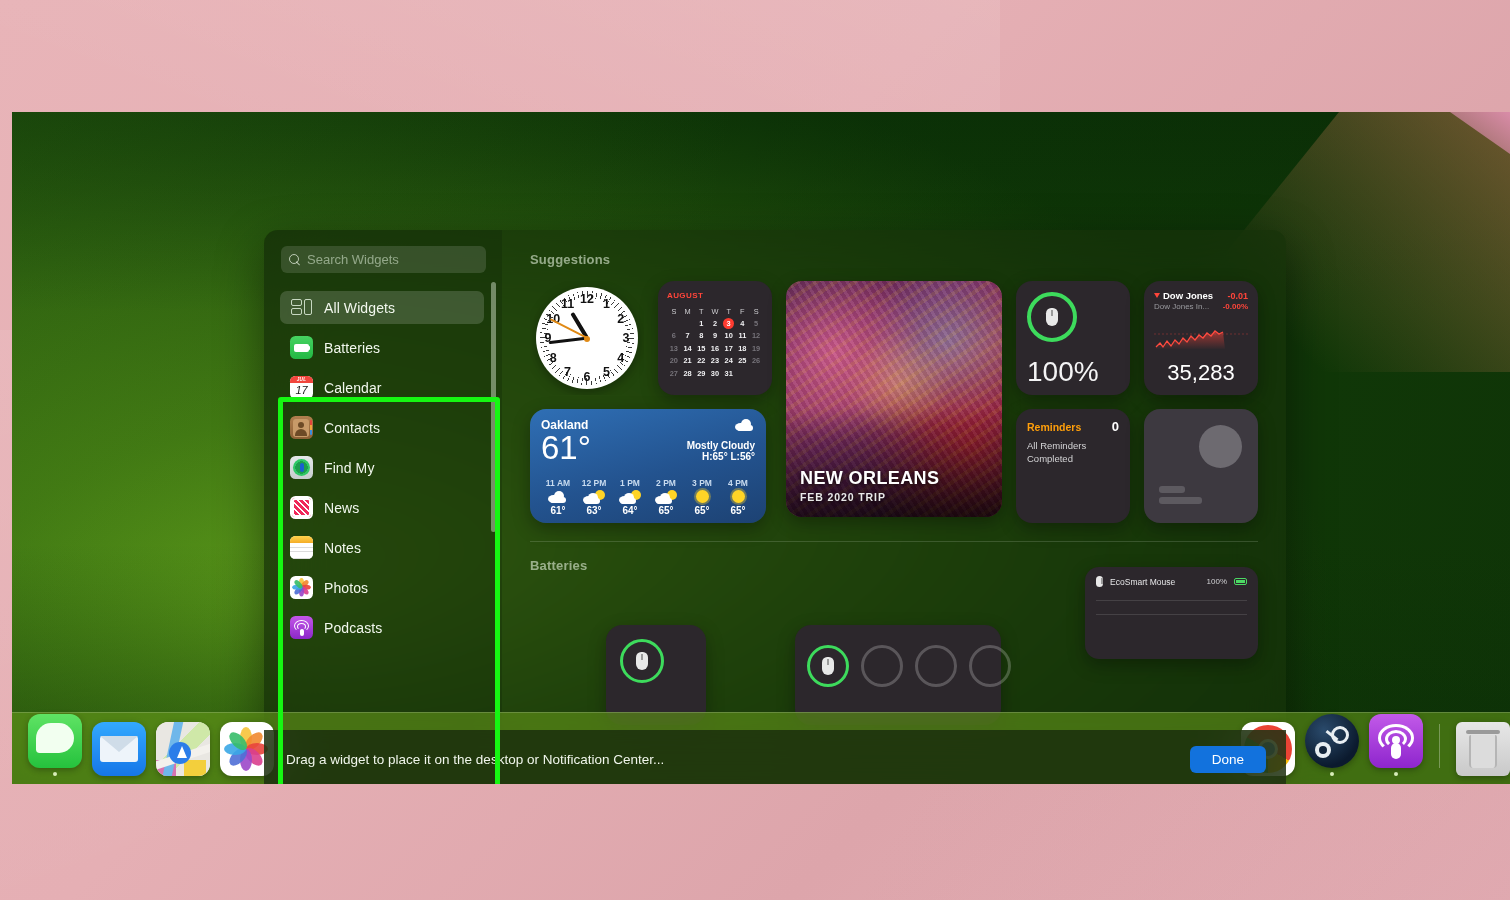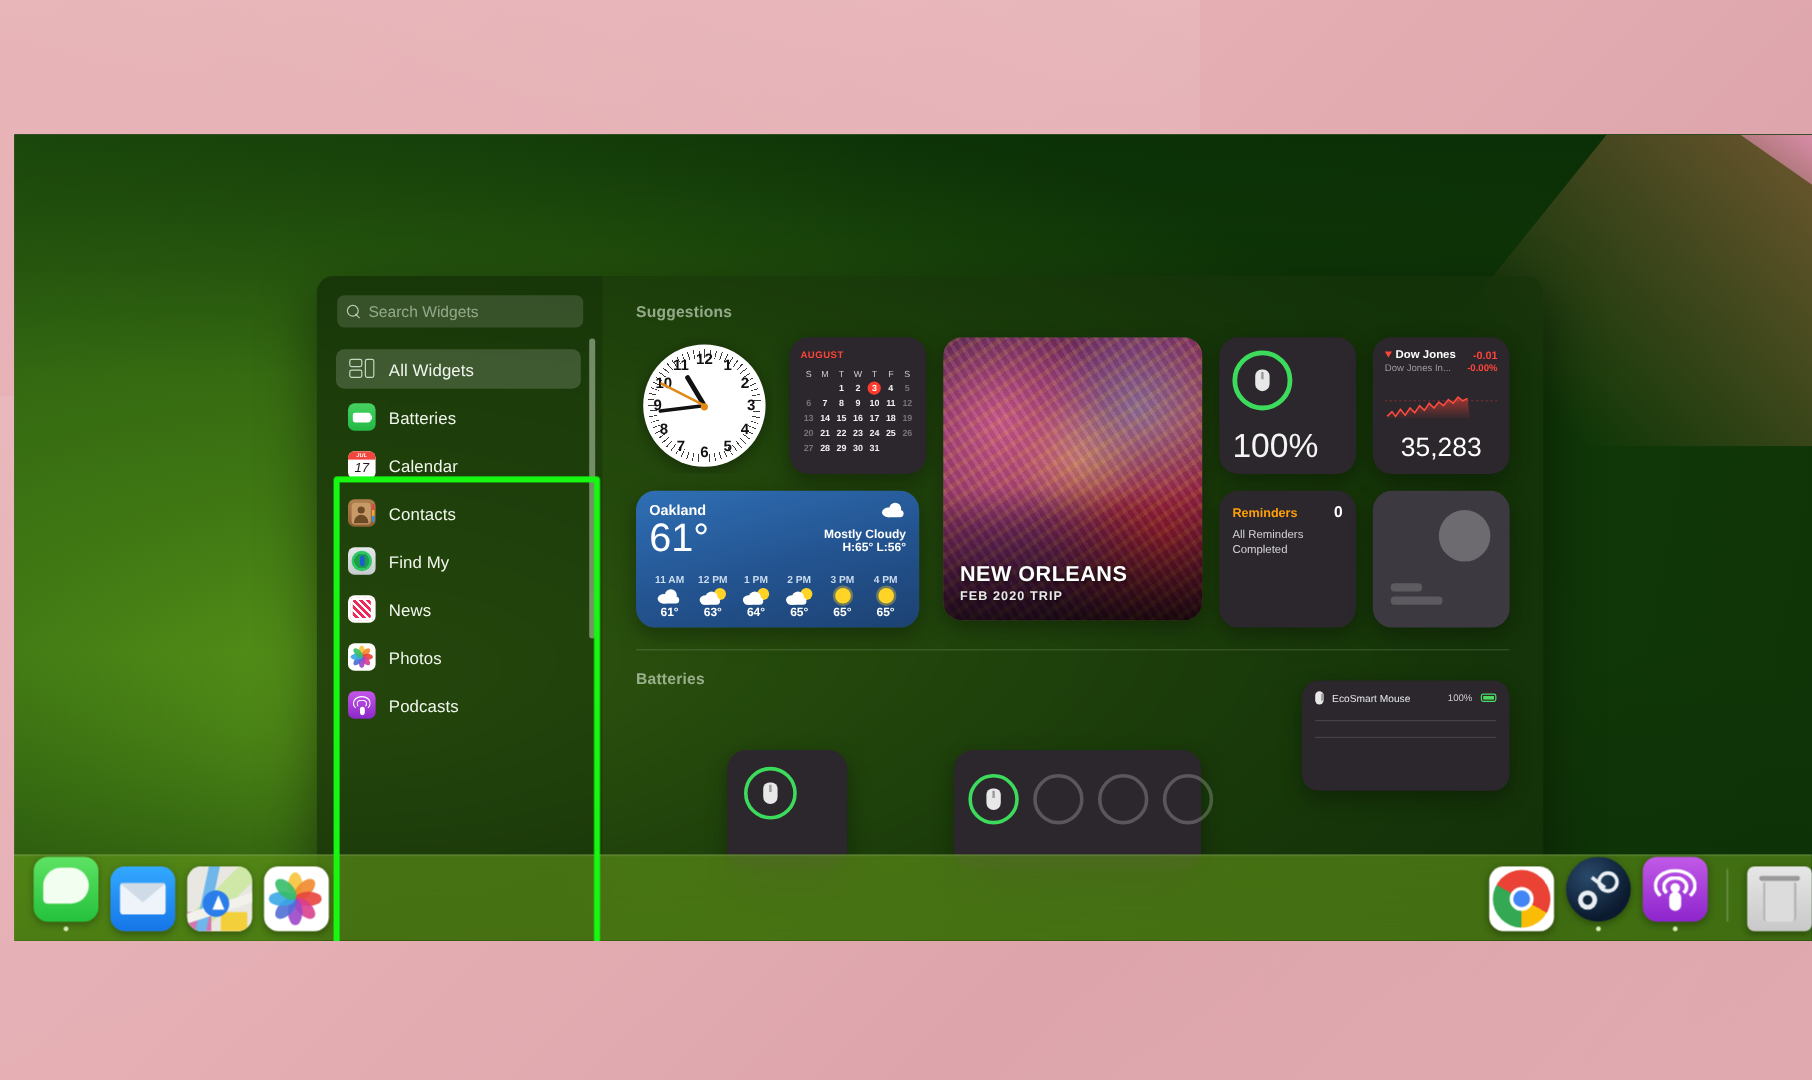--- a/index.html
+++ b/index.html
@@ -471,20 +471,27 @@
         </div>
 
 
         <div class="sb-item">
           <span class="sb-icon ic-news">
             <i class="n"></i>
           </span>
           <span class="sb-label">News</span>
         </div>
 
+        <div class="sb-item">
+          <span class="sb-icon ic-notes">
+            <i class="lines"></i>
+              <i class="band"></i>
+          </span>
+          <span class="sb-label">Notes</span>
+        </div>
 
         <div class="sb-item">
           <span class="sb-icon ic-photos" id="sb-photos-icon">
               <i class="petal" style="background: rgb(246, 195, 58); transform: rotate(0deg);"></i>
               <i class="petal" style="background: rgb(241, 137, 47); transform: rotate(45deg);"></i>
               <i class="petal" style="background: rgb(232, 68, 60); transform: rotate(90deg);"></i>
               <i class="petal" style="background: rgb(217, 63, 142); transform: rotate(135deg);"></i>
               <i class="petal" style="background: rgb(156, 71, 201); transform: rotate(180deg);"></i>
               <i class="petal" style="background: rgb(79, 111, 214); transform: rotate(225deg);"></i>
               <i class="petal" style="background: rgb(59, 167, 230); transform: rotate(270deg);"></i>
@@ -780,20 +787,24 @@
           <div class="sep"></div>
           <div class="sep"></div>
         </div>
       </div>
 
     </div>
   </div>
 
   <div id="highlight-box"></div>
 
+  <div id="hint-bar">
+    <span id="hint-text">Drag a widget to place it on the desktop or Notification Center...</span>
+    <button id="done-button">Done</button>
+  </div>
 
   <div id="dock">
     <div class="dock-left dock-group">
       <div class="dock-cell">
         <div class="dock-icon d-messages">
             <i class="bub"></i>
           </div>
         <div class="dot"></div>
       </div>
       <div class="dock-cell">

